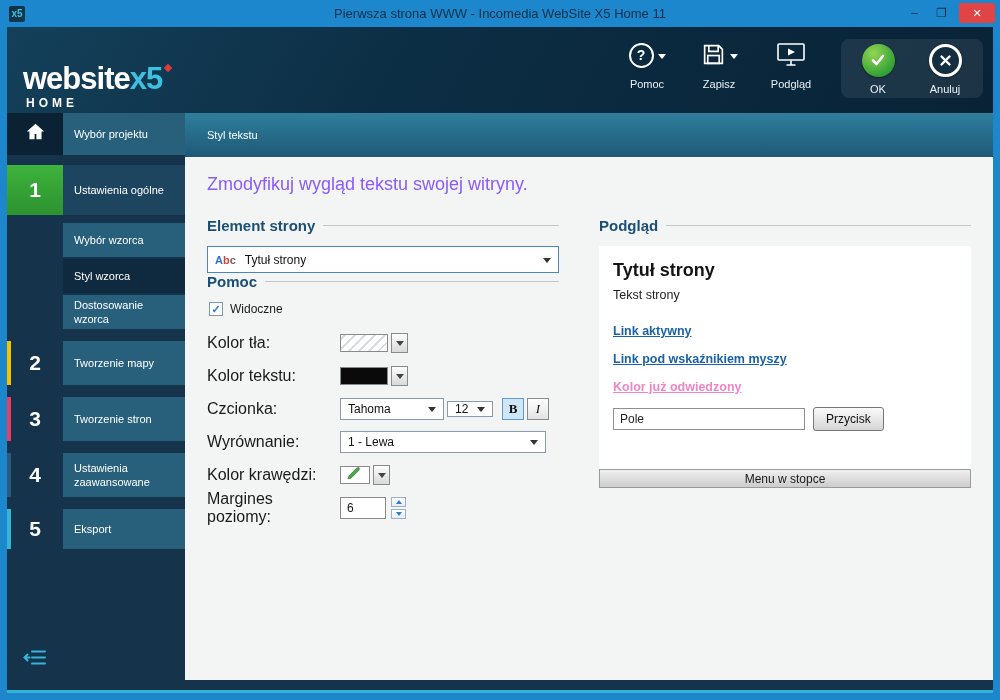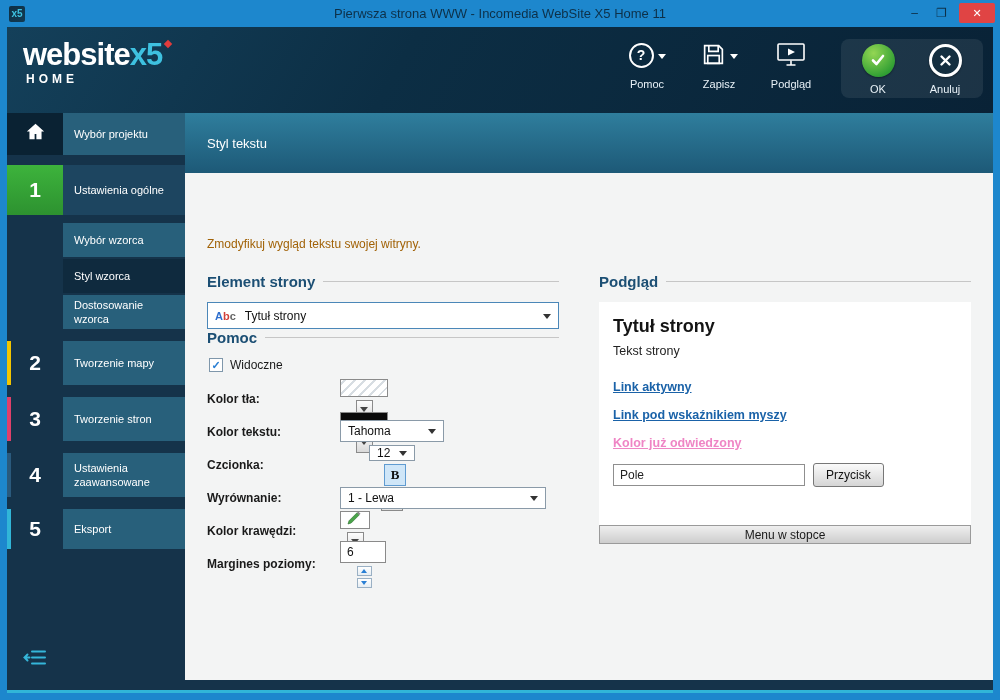--- a/index.html
+++ b/index.html
@@ -43,21 +43,21 @@
     border-left:7px solid var(--titlebar-blue,#1d87cd);
     border-right:7px solid var(--titlebar-blue,#1d87cd);
     border-bottom:7px solid var(--titlebar-blue,#1d87cd);
     background:#f3f4f4;
   }
   
   .app-header{
     height:86px;flex:none;display:flex;position:relative;
     background:linear-gradient(120deg,#14405a 0%,#0c2e44 40%,#092236 100%);
   }
-  .logo{padding:12px 0 0 16px;line-height:1;}
+  .logo{padding:20px 0 0 16px;line-height:1;margin-top:16px;}
   .logo-line{font-size:31px;font-weight:bold;color:#fff;letter-spacing:-1px;}
   .logo-x5{color:#3ec1e0;}
   .logo-dot{display:inline-block;width:6px;height:6px;background:#e03c3c;transform:rotate(45deg);margin:2px 0 18px 3px;vertical-align:top;}
   .logo-home{font-size:12px;font-weight:bold;letter-spacing:4px;color:#fff;margin-top:3px;padding-left:3px;}
   .toolbar{margin-left:auto;display:flex;align-items:flex-start;padding:12px 10px 0 0;}
   .tool{
     width:72px;display:flex;flex-direction:column;align-items:center;gap:7px;
     color:#e8f1f7;font-size:11px;cursor:default;
   }
   .tool .ic{height:32px;display:flex;align-items:center;justify-content:center;gap:4px;}
@@ -109,26 +109,26 @@
   .row-step5{height:40px;margin-top:10px;}
   .accent::before{content:'';position:absolute;left:0;top:0;bottom:0;width:4px;}
   .acc-2::before{background:var(--step2-yellow,#f2c500);}
   .acc-3::before{background:var(--step3-red,#e0406a);}
   .acc-4::before{background:var(--step4-blue,#2a5a7d);}
   .acc-5::before{background:var(--step5-cyan,#31b6d8);}
   .collapse-btn{position:absolute;left:16px;bottom:10px;cursor:pointer;}
   
   .content{flex:1;min-width:0;display:flex;flex-direction:column;}
   .band{
-    height:60px;flex:none;display:flex;align-items:center;padding-left:22px;
+    height:44px;flex:none;display:flex;align-items:center;padding-left:22px;
     background:linear-gradient(180deg,var(--band-top,#2f7e9d),var(--band-bottom,#1d5977));
-    color:#fff;font-size:13px;
+    color:#fff;font-size:11px;
   }
   .body{flex:1;min-height:0;background:#f3f4f4;padding:17px 22px 0 22px;}
-  .desc{font-size:12px;color:#a16207;margin-bottom:22px;margin-top:47px;}
+  .desc{font-size:18px;color:#8b5cf6;margin-bottom:22px;}
   .cols{display:flex;gap:40px;}
   .col-left{width:352px;flex:none;}
   .col-right{flex:1;min-width:0;}
   .sec-label{
     display:flex;align-items:center;color:var(--section-label,#1c4f74);
     font-weight:bold;font-size:15px;margin-bottom:12px;
   }
   .sec-label::after{content:'';flex:1;height:1px;background:#c6c6c6;margin-left:8px;}
   
   .combo{
@@ -143,22 +143,22 @@
   .element-combo{height:27px;border-color:#4b87b8;}
   .abc-icon{font-size:11px;font-weight:bold;margin-right:9px;letter-spacing:0;}
   .abc-a{color:#2f6fce;} .abc-b{color:#d2403a;} .abc-c{color:#666;}
   .check-row{display:flex;align-items:center;gap:7px;margin:2px 0 15px 2px;font-size:12px;color:#1a1a1a;}
   .checkbox{
     width:14px;height:14px;background:#fff;border:1px solid #7f97ab;
     display:flex;align-items:center;justify-content:center;
     font-size:11px;font-weight:bold;color:#2a7fd4;cursor:pointer;
   }
   .frow{display:flex;align-items:center;margin-bottom:9px;height:24px;}
-  .frow>label{width:133px;flex:none;font-size:12px;color:#1a1a1a;font-weight:bold;}
-  .ctrl{display:flex;align-items:center;gap:3px;flex-direction:column;}
+  .frow>label{width:133px;flex:none;font-size:16px;color:#1a1a1a;}
+  .ctrl{display:flex;align-items:center;gap:3px;}
   .swatch{height:18px;border:1px solid #8a8a8a;background:#fff;cursor:pointer;}
   .swatch.bg{width:48px;background:repeating-linear-gradient(-45deg,#fff 0 5px,#d7dde2 5px 7px);}
   .swatch.textc{width:48px;background:#0a0a0a;}
   .swatch.borderc{width:30px;display:flex;align-items:center;justify-content:center;}
   .dd-btn{
     width:17px;height:20px;border:1px solid #8a8a8a;cursor:pointer;
     background:linear-gradient(#fdfdfd,#d9d9d9);
     display:flex;align-items:center;justify-content:center;
   }
   .dd-btn::after{content:'';border-left:4px solid transparent;border-right:4px solid transparent;border-top:5px solid #444;}

